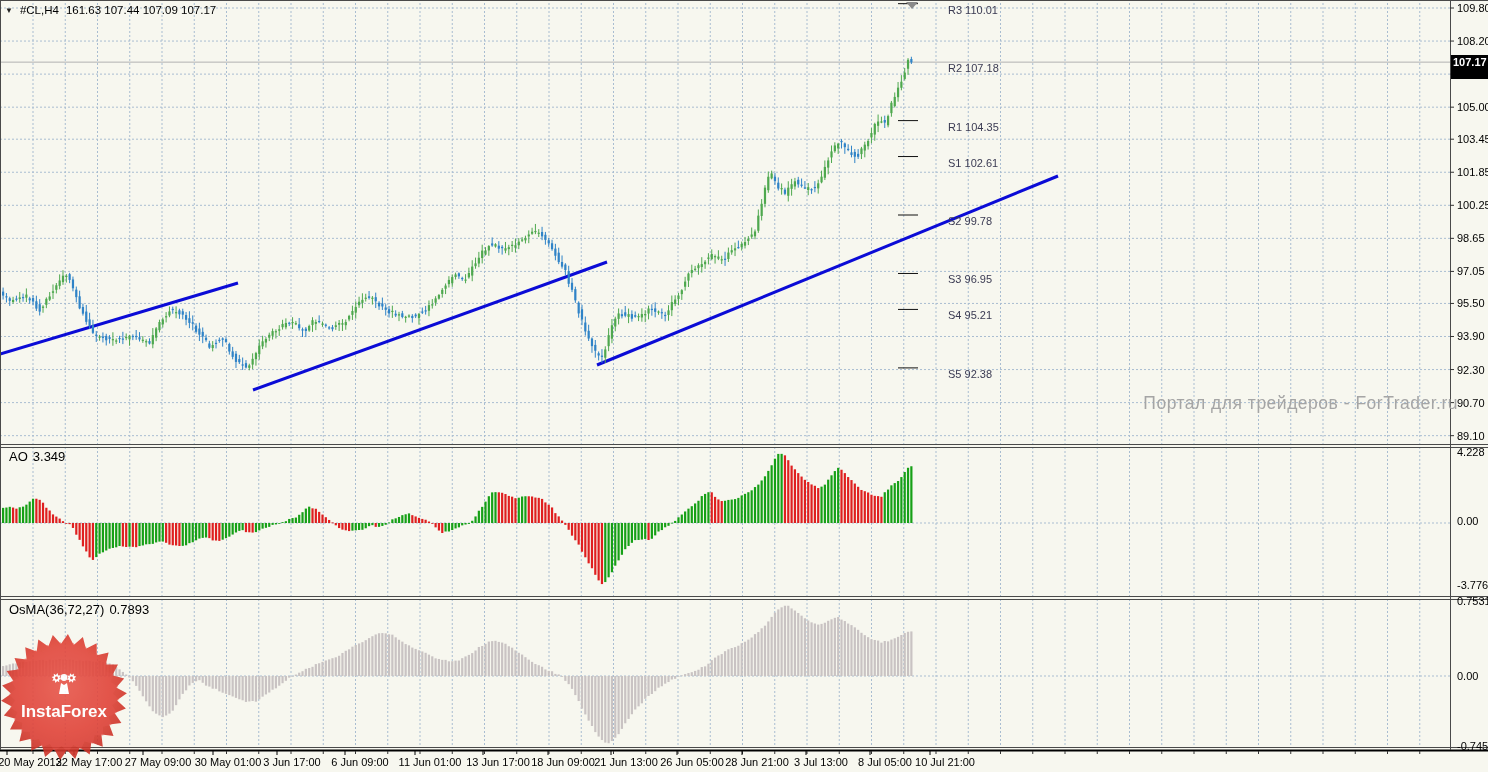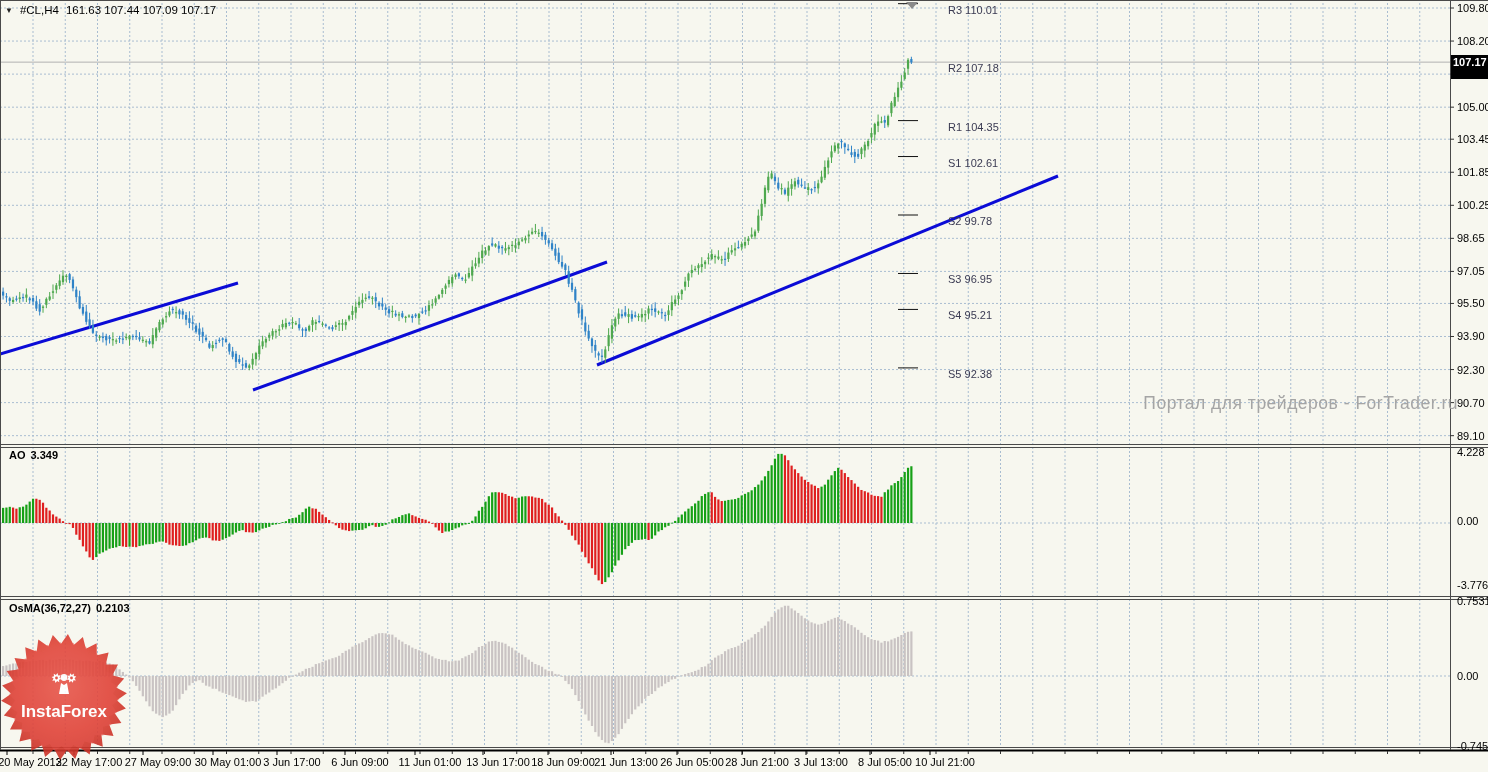--- a/index.html
+++ b/index.html
@@ -3,21 +3,21 @@
 <meta charset="utf-8">
 <style>
   html,body{margin:0;padding:0;background:#e8e8e8;}
   .stage{position:relative;width:1488px;height:772px;background:#f7f7ef;
          font-family:"Liberation Sans",sans-serif;overflow:hidden;}
   svg{position:absolute;left:0;top:0;}
   svg text{font-family:"Liberation Sans",sans-serif;}
   .hdr{position:absolute;left:5px;top:4px;font-size:11.5px;color:#000;
        display:flex;align-items:center;gap:7px;white-space:nowrap;}
   .hdr .tri{font-size:8px;color:#222;cursor:pointer;}
-  .indlbl{position:absolute;font-size:11px;color:#000;white-space:nowrap;font-weight:bold;}
+  .indlbl{position:absolute;font-size:13px;color:#000;white-space:nowrap;}
   .indlbl .val{margin-left:5px;}
   .watermark{position:absolute;right:30px;top:383px;font-size:17.5px;color:#a5a5a5;
              letter-spacing:0.5px;white-space:nowrap;margin-top:10px;}
   .pricetag{position:absolute;left:1451px;top:55px;width:37px;height:24px;background:#000;
             color:#fff;font-size:11px;font-weight:bold;line-height:14px;text-align:left;
             padding-left:2px;box-sizing:border-box;}
 </style>
 </head>
 <body>
 
@@ -1357,19 +1357,19 @@
     <span class="tri">▼</span>
     <span>#CL,H4</span>
     <span>161.63 107.44 107.09 107.17</span>
   </div>
 
   <div class="indlbl" style="left:9px;top:449px;">
     <span>AO</span><span class="val">3.349</span>
   </div>
 
   <div class="indlbl" style="left:9px;top:602px;">
-    <span>OsMA(36,72,27)</span><span class="val">0.2103</span>
+    <span>OsMA(36,72,27)</span><span class="val">0.7893</span>
   </div>
 
   <div class="watermark">Портал для трейдеров - ForTrader.ru</div>
 
   <div class="pricetag">107.17</div>
 </div>
 
 </body></html>

